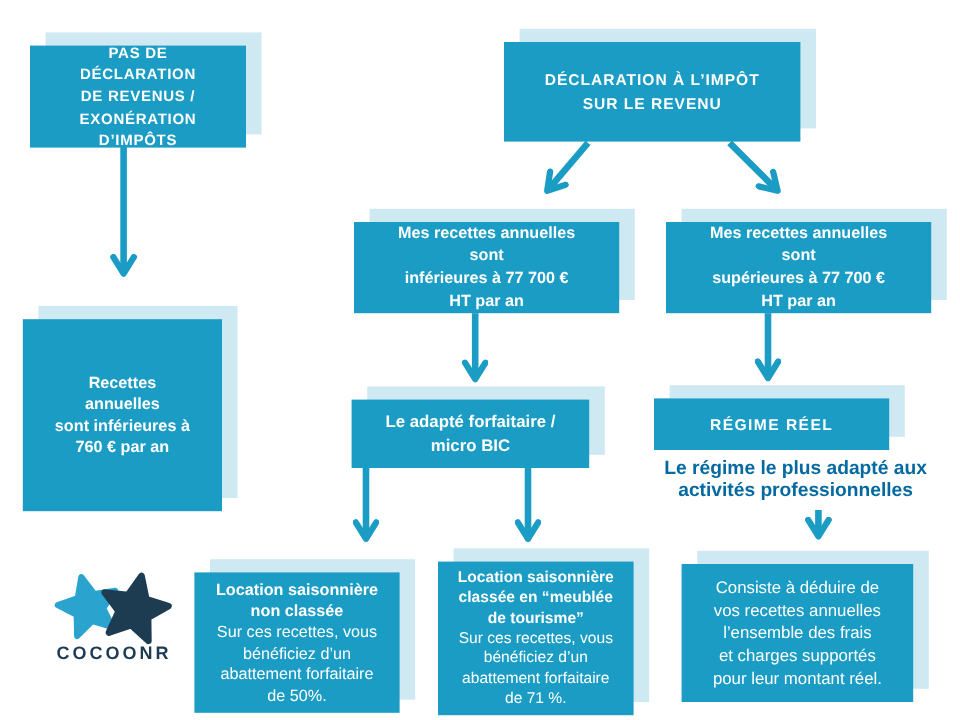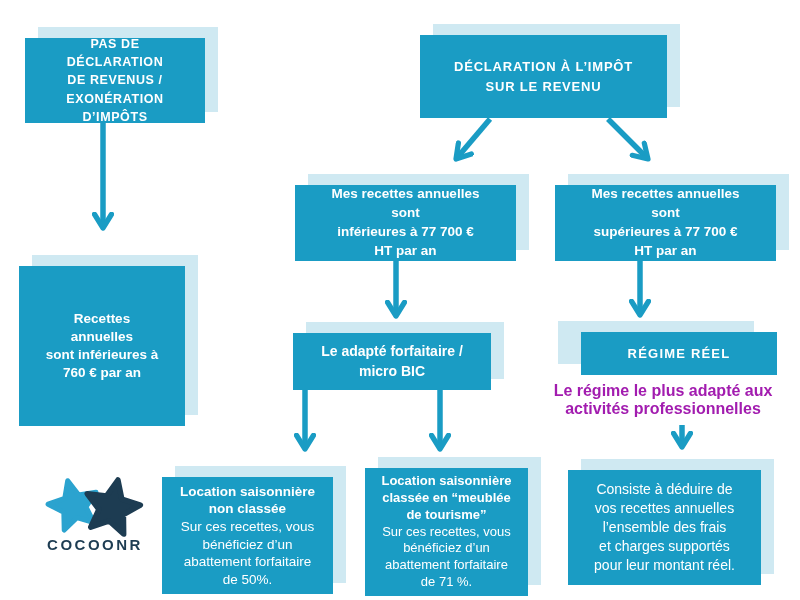--- a/index.html
+++ b/index.html
@@ -24,30 +24,30 @@
   #node-declaration .box{font-size:13px;line-height:1.5;letter-spacing:0.8px;}
   #node-under-760{left:19px;top:266px;width:166px;height:160px;}
   #node-under-760 .box{font-size:13.5px;line-height:1.35;}
   #node-under-77700{left:295px;top:185px;width:221px;height:76px;}
   #node-under-77700 .box{font-size:13.5px;line-height:1.4;}
   #node-over-77700{left:555px;top:185px;width:221px;height:76px;}
   #node-over-77700 .box{font-size:13.5px;line-height:1.4;}
   #node-micro-bic{left:293px;top:333px;width:198px;height:57px;}
   #node-micro-bic .box{font-size:14px;line-height:1.4;}
   #node-regime-reel{left:545px;top:332px;width:196px;height:43px;}
-  #node-regime-reel .box{font-size:13px;letter-spacing:1.2px;margin-left:36px;}
+  #node-regime-reel .box{font-size:13px;letter-spacing:1.2px;}
   #node-non-classee{left:162px;top:477px;width:171px;height:117px;}
   #node-non-classee .box{font-size:13.5px;line-height:1.3;padding:4px 5px;}
   #node-classee{left:365px;top:468px;width:163px;height:128px;}
   #node-classee .box{font-size:13px;line-height:1.3;padding:4px 4px;}
   #node-reel-detail{left:568px;top:470px;width:193px;height:115px;}
   #node-reel-detail .box{font-size:14px;line-height:1.35;}
   .note{
     position:absolute;left:525px;top:382px;width:276px;text-align:center;
-    color:#a21caf;font-weight:bold;font-size:16px;line-height:1.15;white-space:pre-line;
+    color:#0369a1;font-weight:bold;font-size:16px;line-height:1.15;white-space:pre-line;
   }
   .logo{position:absolute;left:22px;top:468px;width:145px;height:100px;}
   .logo .stars{position:absolute;left:10px;top:5px;}
   .logo .brand{
     position:absolute;left:8px;top:68px;width:130px;text-align:center;
     color:#1d3c52;font-weight:bold;font-size:15px;letter-spacing:2.5px;
   }
 </style>
 </head>
 <body>

